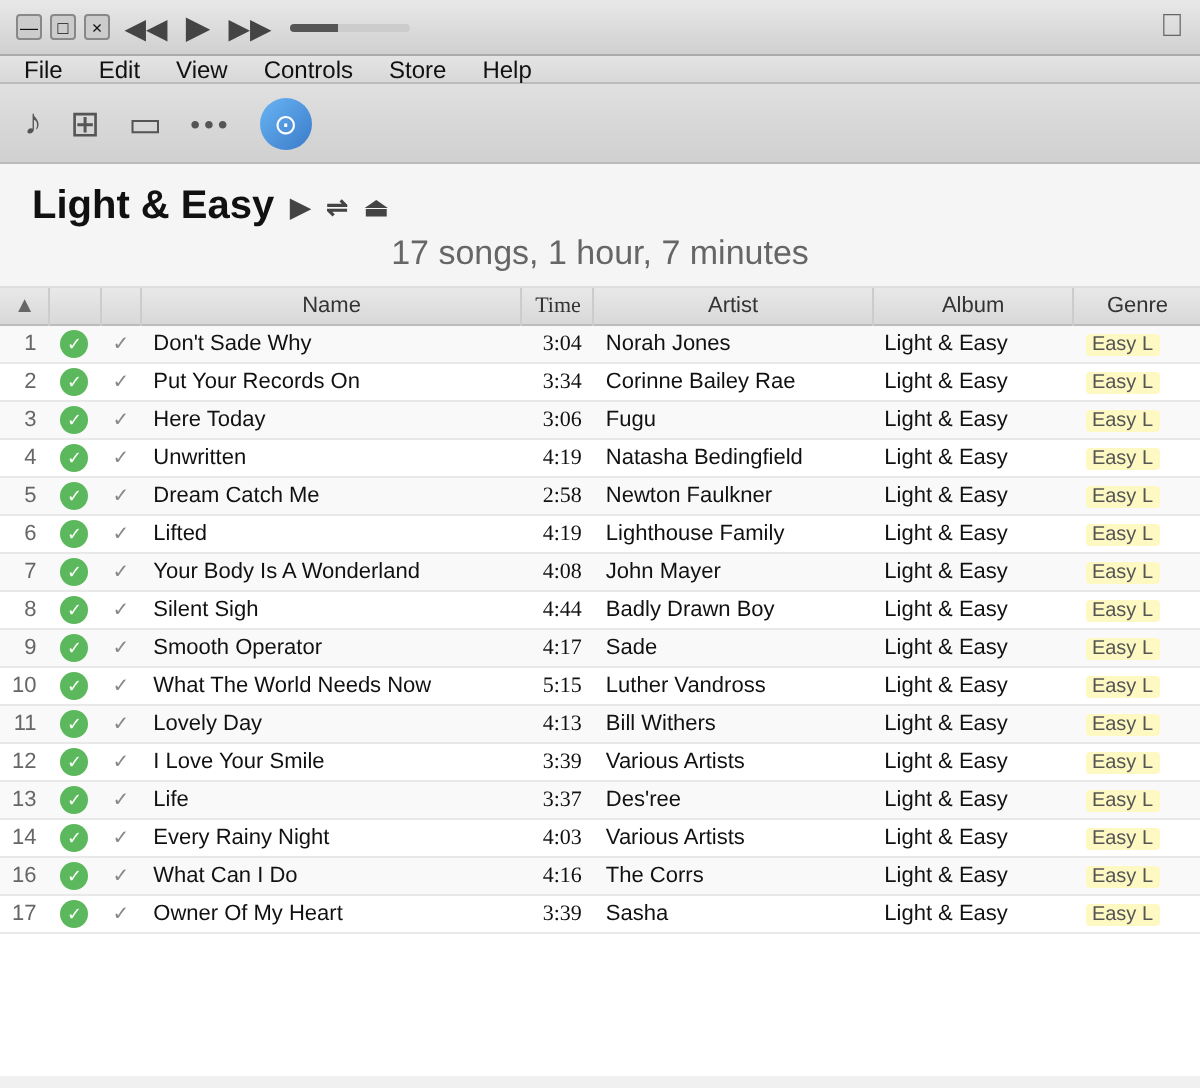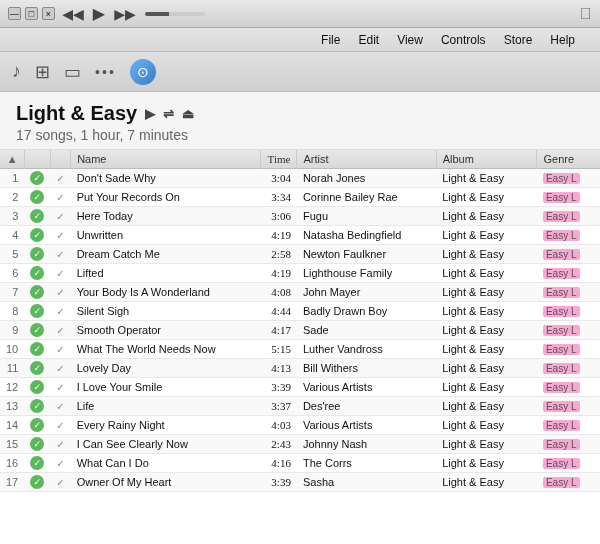--- a/index.html
+++ b/index.html
@@ -55,27 +55,26 @@
     }
     .apple-logo {
       margin-left: auto;
       font-size: 16px;
       color: #666;
     }
 
     
     .menu-bar {
       background: linear-gradient(to bottom, #e4e4e4, #d8d8d8);
-      height: 24px;
+      height: 14px;
       display: flex;
       align-items: center;
-      padding: 0 17px;
+      padding: 0 4px;
       border-bottom: 1px solid #bbb;
       gap: 2px;
-      justify-content: flex-end;
     }
     .menu-item {
       padding: 2px 8px;
       font-size: 12px;
       color: #111;
       cursor: pointer;
       border-radius: 3px;
     }
 
     
@@ -131,43 +130,44 @@
       font-size: 13px;
       color: #444;
       cursor: pointer;
     }
     .playlist-title .eject-btn {
       font-size: 13px;
       color: #444;
       cursor: pointer;
     }
     .playlist-meta {
-      font-size: 14px;
+      font-size: 17px;
       color: #666;
       margin-top: 2px;
+      text-align: center;
     }
 
     
     .table-container {
       overflow-y: auto;
       height: calc(544px - 28px - 22px - 40px - 60px);
       background: #fff;
     }
     table {
       width: 100%;
       border-collapse: collapse;
     }
     thead tr {
       background: linear-gradient(to bottom, #e8e8e8, #d8d8d8);
       border-bottom: 1px solid #bbb;
       position: sticky;
       top: 0;
     }
     thead th {
-      text-align: left;
+      text-align: center;
       padding: 3px 6px;
       font-size: 11px;
       font-weight: normal;
       color: #333;
       border-right: 1px solid #ccc;
       cursor: pointer;
     }
     thead th:last-child { border-right: none; margin-left: 43px; }
 
     tbody tr {
@@ -212,21 +212,21 @@
       color: #888;
       font-size: 10px;
     }
     .td-name { min-width: 150px; max-width: 180px; }
     .td-time { width: 36px; text-align: right; font-family: Liberation Serif, serif; }
     .td-artist { min-width: 110px; max-width: 130px; margin-top: 16px; }
     .td-album { min-width: 80px; max-width: 100px; }
     .td-genre { min-width: 50px; }
 
     .genre-badge {
-      background: #f9a8d4;
+      background: #fef9c3;
       border-radius: 2px;
       padding: 0 3px;
       font-size: 10px;
       color: #555;
     }
   </style>
 </head>
 <body>
 
 <div class="title-bar">
@@ -480,34 +480,20 @@
     <td class="td-cloud">
       <span class="small-check">✓</span>
     </td>
     <td class="td-name">Every Rainy Night</td>
     <td class="td-time">4:03</td>
     <td class="td-artist">Various Artists</td>
     <td class="td-album">Light &amp; Easy</td>
     <td class="td-genre"><span class="genre-badge">Easy L</span></td>
   </tr>
         <tr>
-    <td class="td-num">15</td>
-    <td class="td-check">
-      <span class="check-icon">✓</span>
-    </td>
-    <td class="td-cloud">
-      <span class="small-check">✓</span>
-    </td>
-    <td class="td-name">I Can See Clearly Now</td>
-    <td class="td-time">2:43</td>
-    <td class="td-artist">Johnny Nash</td>
-    <td class="td-album">Light &amp; Easy</td>
-    <td class="td-genre"><span class="genre-badge">Easy L</span></td>
-  </tr>
-        <tr>
     <td class="td-num">16</td>
     <td class="td-check">
       <span class="check-icon">✓</span>
     </td>
     <td class="td-cloud">
       <span class="small-check">✓</span>
     </td>
     <td class="td-name">What Can I Do</td>
     <td class="td-time">4:16</td>
     <td class="td-artist">The Corrs</td>

